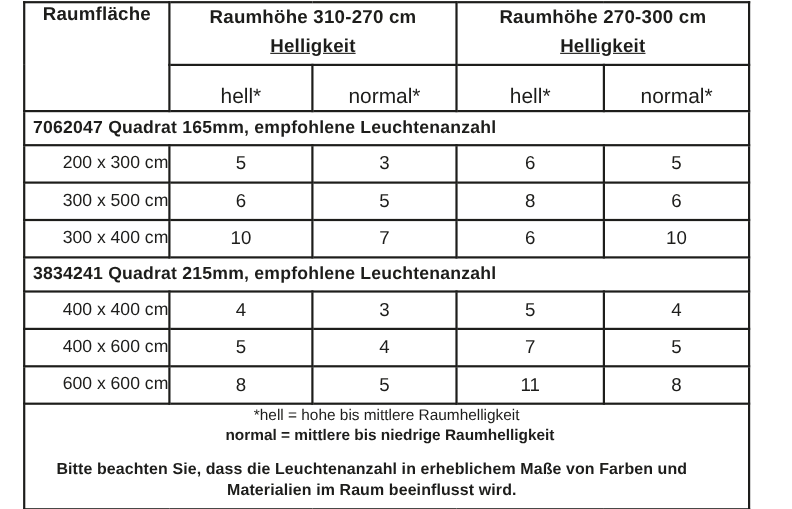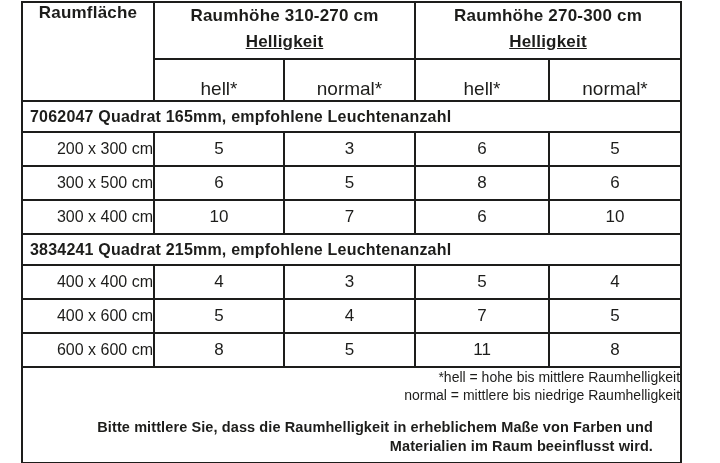--- a/index.html
+++ b/index.html
@@ -82,30 +82,30 @@
   }
   td.val {
     font-size: 17px;
     text-align: center;
     vertical-align: middle;
   }
   
   tr.foot { height: 96px; }
   td.footcell {
     vertical-align: top;
-    text-align: right;
+    text-align: center;
     padding: 7px 8px 6px 7px;
     border-radius: 20px;
   }
   .footnote-line {
     font-size: 14px;
     line-height: 1.3;
     font-weight: normal;
   }
-  .footnote-line.indented { padding-left: 6px; }
+  .footnote-line.indented { padding-left: 6px; font-weight: bold; }
   .notice {
     margin-top: 14px;
     font-size: 14.5px;
     font-weight: bold;
     line-height: 1.28;
     letter-spacing: 0.1px;
     max-width: 630px;
   }
 </style>
 </head>
@@ -186,18 +186,18 @@
         <td class="val">8</td>
         <td class="val">5</td>
         <td class="val">11</td>
         <td class="val">8</td>
       </tr>
 
       <tr class="foot">
         <td class="footcell" colspan="5">
           <div class="footnote-line">*hell = hohe bis mittlere Raumhelligkeit</div>
           <div class="footnote-line indented">normal = mittlere bis niedrige Raumhelligkeit</div>
-          <div class="notice">Bitte mittlere Sie, dass die Raumhelligkeit in erheblichem Maße von Farben und Materialien im Raum beeinflusst wird.</div>
+          <div class="notice">Bitte beachten Sie, dass die Leuchtenanzahl in erheblichem Maße von Farben und Materialien im Raum beeinflusst wird.</div>
         </td>
       </tr>
     </tbody>
   </table>
 </div>
 
 </body></html>

